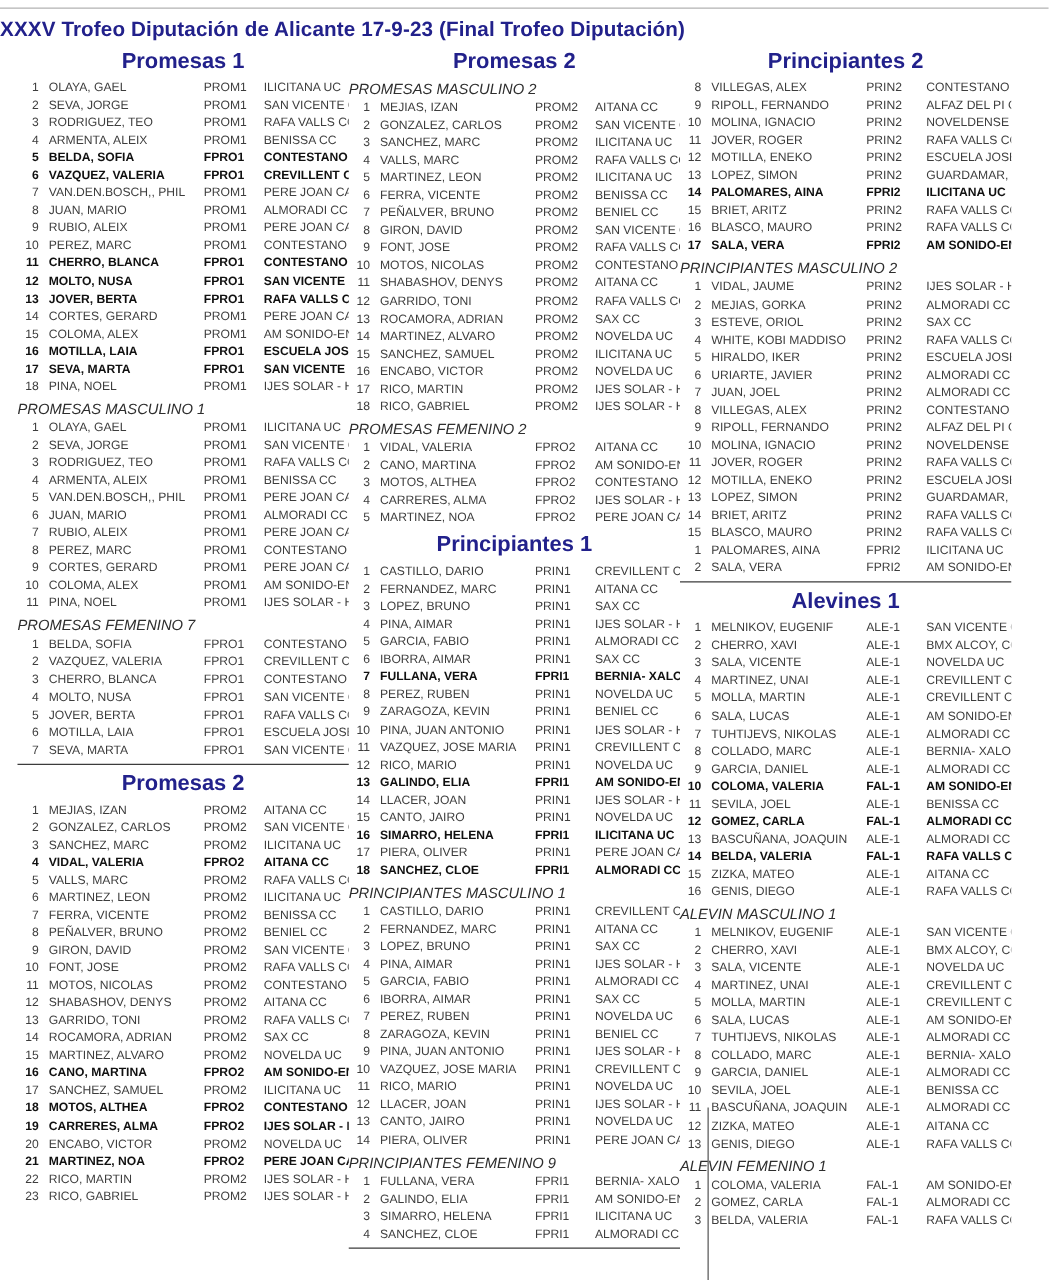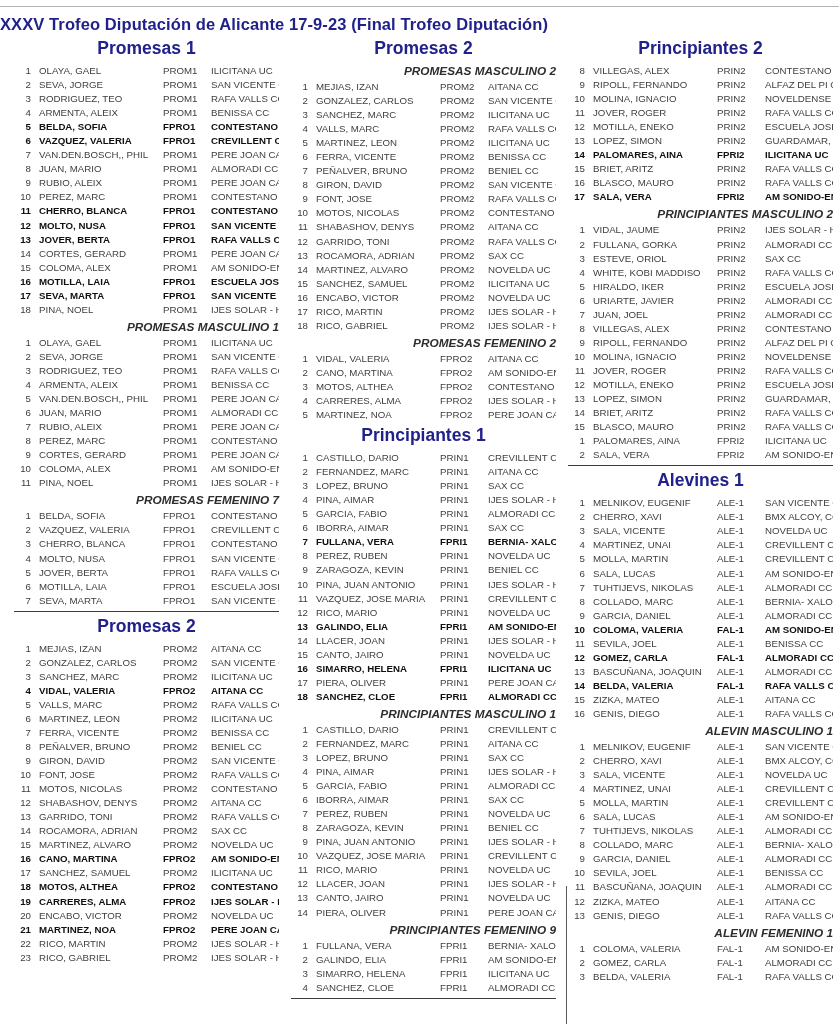--- a/index.html
+++ b/index.html
@@ -1,23 +1,23 @@
 <!DOCTYPE html>
 <html><head>
 <meta charset="utf-8">
 <style>
   html,body{margin:0;padding:0;background:#ffffff}
   body{width:839px;height:1024px;position:relative;overflow:hidden;
        font-family:"Liberation Sans",sans-serif;-webkit-font-smoothing:antialiased}
   .top-rule{position:absolute;top:6px;left:0;width:839px;border-top:1px solid #b3b3b3}
   .title{color:#22218b;font-weight:bold;font-size:16.5px;text-align:left;padding-top:15px;letter-spacing:.1px}
-  .columns{display:flex;gap:12px;padding:1px 0 0 14px}
+  .columns{display:flex;padding:1px 0 0 14px}
   .column{width:265px;flex:none;min-width:0}
   .sec-main{color:#22218b;font-weight:bold;font-size:17.5px;text-align:center;margin:3px 0 5px;white-space:nowrap}
-  .sec-sub{color:#2e2e2e;font-weight:bold;font-style:italic;font-size:11.8px;text-align:right;margin:3px 0 2px;white-space:nowrap}
+  .sec-sub{color:#2e2e2e;font-weight:normal;font-style:italic;font-size:11.8px;text-align:left;margin:3px 0 2px;white-space:nowrap}
   .row{display:flex;height:14.05px;line-height:14.05px;font-size:9.7px;color:#3d3d3d;white-space:nowrap}
   .row.bold{font-weight:bold;color:#101010}
   .cell-num{width:17px;text-align:right;flex:none;margin-right:8px}
   .cell-name{width:124px;flex:none;overflow:hidden}
   .cell-cat{width:48px;flex:none;overflow:hidden}
   .cell-club{flex:1;overflow:hidden;min-width:0}
   .divider{border-bottom:1.4px solid #3c3c3c;margin:3px 0 4px}
   .vline{position:absolute;left:566px;top:886px;width:1px;height:138px;background:#5a5a5a}
 </style>
 </head>
@@ -816,21 +816,21 @@
         </div>
         <div class="sec-sub">PRINCIPIANTES MASCULINO 2</div>
         <div class="row">
           <div class="cell-num">1</div>
           <div class="cell-name">VIDAL, JAUME</div>
           <div class="cell-cat">PRIN2</div>
           <div class="cell-club">IJES SOLAR - HIG</div>
         </div>
         <div class="row">
           <div class="cell-num">2</div>
-          <div class="cell-name">FULLANA, GORKA</div>
+          <div class="cell-name">MEJIAS, GORKA</div>
           <div class="cell-cat">PRIN2</div>
           <div class="cell-club">ALMORADI CC</div>
         </div>
         <div class="row">
           <div class="cell-num">3</div>
           <div class="cell-name">ESTEVE, ORIOL</div>
           <div class="cell-cat">PRIN2</div>
           <div class="cell-club">SAX CC</div>
         </div>
         <div class="row">

